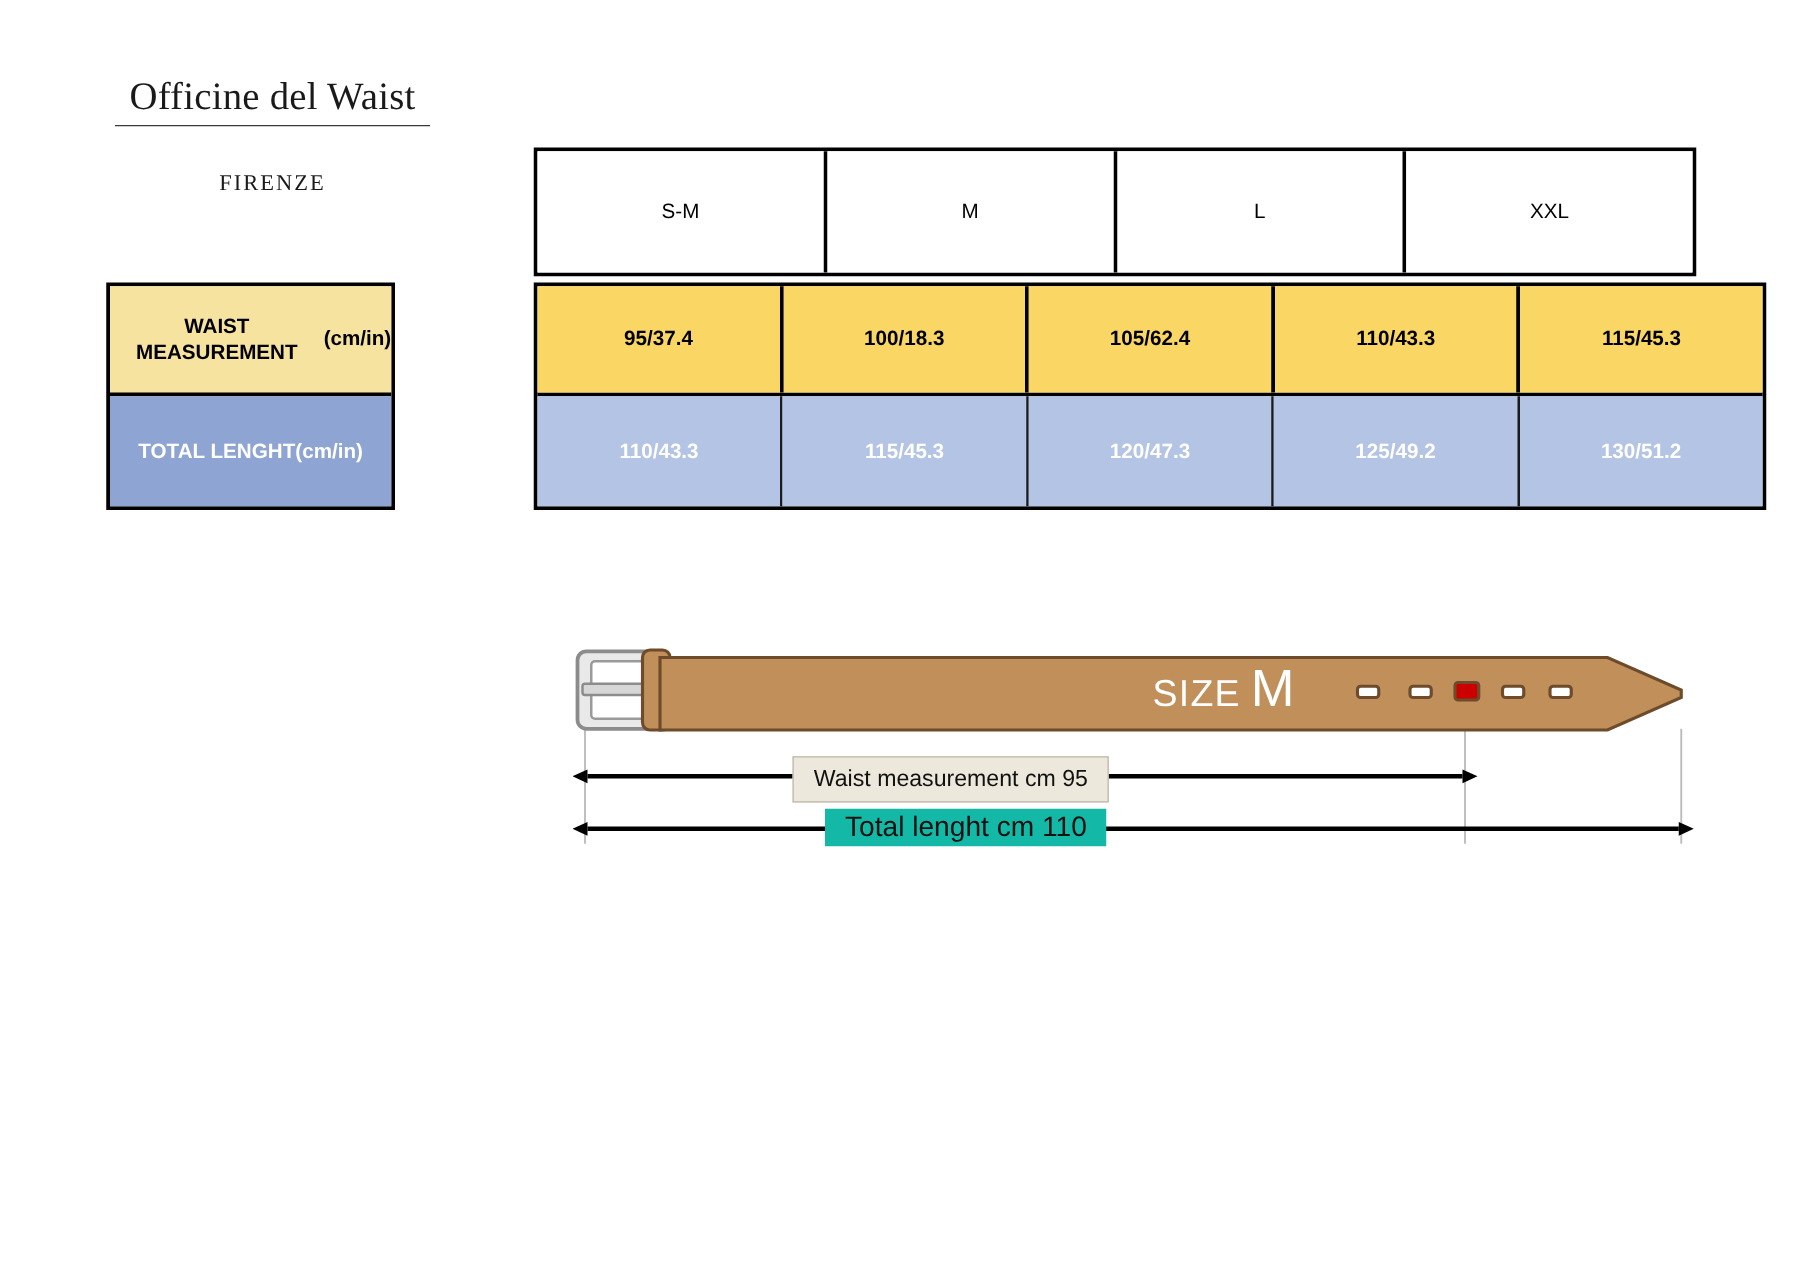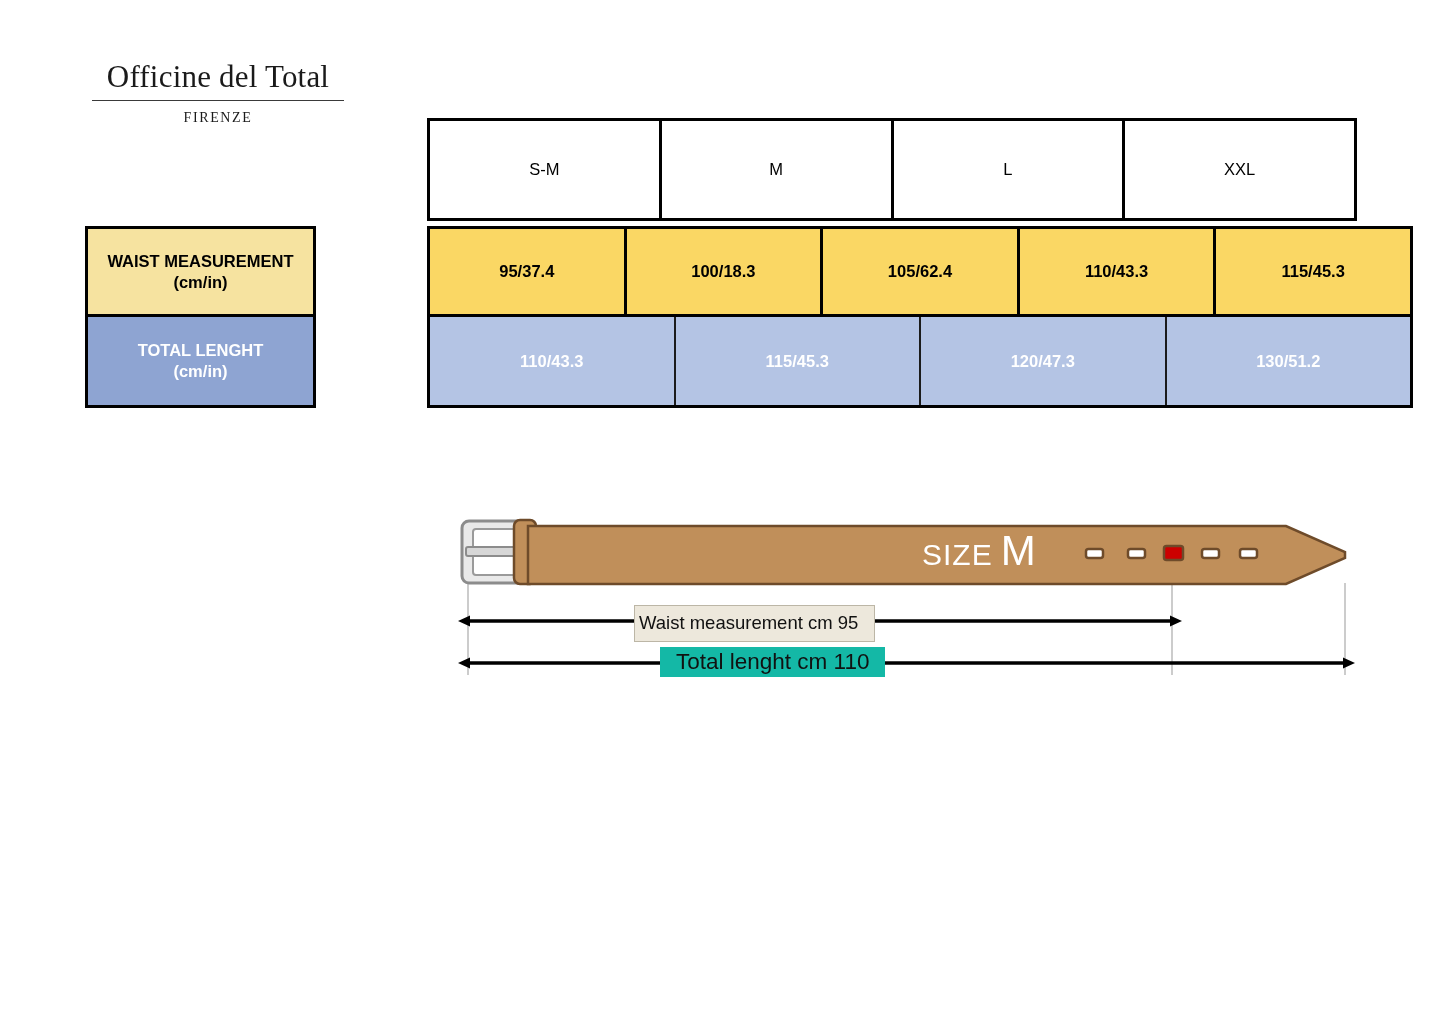--- a/index.html
+++ b/index.html
@@ -33,39 +33,39 @@
     letter-spacing: 0.2px;
   }
   #brand-rule {
     width: 252px;
     height: 1px;
     background: #3a3a3a;
     margin: 4px auto 0 auto;
   }
   #brand-city {
     font-family: "Liberation Serif", serif;
-    font-size: 14px;
+    font-size: 18px;
     letter-spacing: 1.6px;
-    margin-top: 9px;
+    margin-top: 35px;
     color: #1a1a1a;
   }
 
   
   #label-block {
     position: absolute;
     left: 85px;
     top: 226px;
     width: 231px;
     border: 3px solid #000000;
     box-sizing: border-box;
   }
   .label-cell {
     box-sizing: border-box;
     display: flex;
-    flex-direction: column;
+    flex-direction: row;
     align-items: center;
     justify-content: center;
     text-align: center;
     font-size: 16.5px;
     font-weight: bold;
     line-height: 21px;
   }
   #label-waist {
     height: 88px;
     background: #F6E3A0;
@@ -167,21 +167,21 @@
     margin-left: 8px;
   }
 
   
   #waist-label {
     position: absolute;
     left: 194px;
     top: 110px;
     background: #EDE8DC;
     border: 1px solid #BCB6A6;
-    padding: 6px 16px 7px 4px;
+    padding: 6px 16px 7px 16px;
     font-size: 18.5px;
     color: #111111;
     white-space: nowrap;
     line-height: 22px;
   }
   #total-label {
     position: absolute;
     left: 220px;
     top: 152px;
     background: #14b8a6;
@@ -189,21 +189,21 @@
     font-size: 22.5px;
     color: #111111;
     white-space: nowrap;
     line-height: 28px;
   }
 </style>
 </head>
 <body>
 
 <div id="brand">
-  <div id="brand-name">Officine del Total</div>
+  <div id="brand-name">Officine del Waist</div>
   <div id="brand-rule"></div>
   <div id="brand-city">FIRENZE</div>
 </div>
 
 <div id="label-block">
   <div class="label-cell" id="label-waist">
     <span>WAIST MEASUREMENT</span>
     <span class="label-sub">(cm/in)</span>
   </div>
   <div class="label-cell" id="label-total">
@@ -224,20 +224,21 @@
     <div class="dcell">95/37.4</div>
     <div class="dcell">100/18.3</div>
     <div class="dcell">105/62.4</div>
     <div class="dcell">110/43.3</div>
     <div class="dcell">115/45.3</div>
   </div>
   <div class="drow" id="row-total">
     <div class="dcell">110/43.3</div>
     <div class="dcell">115/45.3</div>
     <div class="dcell">120/47.3</div>
+    <div class="dcell">125/49.2</div>
     <div class="dcell">130/51.2</div>
   </div>
 </div>
 
 <div id="belt-diagram">
   <svg id="belt-svg" width="950" height="200" viewBox="0 0 950 200" xmlns="http://www.w3.org/2000/svg">
 
     <g stroke="#BBBBBB" stroke-width="1.5">
       <line x1="28" y1="80" x2="28" y2="180"></line>
       <line x1="732" y1="62" x2="732" y2="180"></line>

